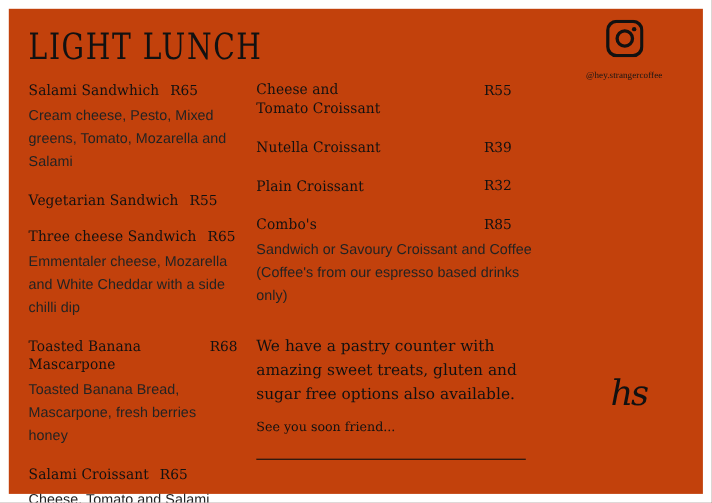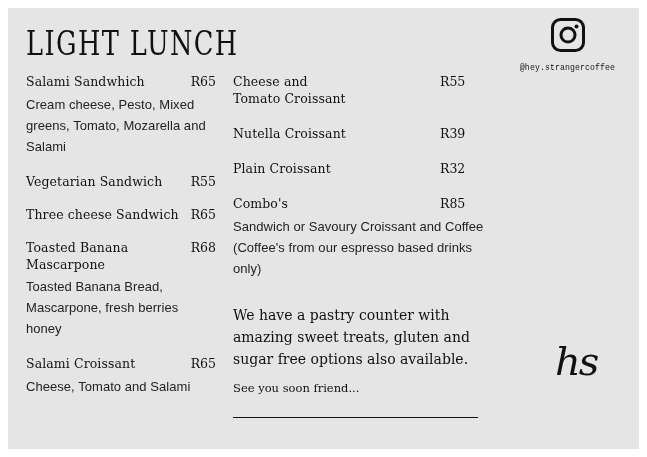--- a/index.html
+++ b/index.html
@@ -17,21 +17,21 @@
     background: #ffffff;
     overflow: hidden;
     box-sizing: border-box;
   }
   .sheet {
     position: absolute;
     left: 8px;
     top: 8px;
     right: 8px;
     bottom: 8px;
-    background: #e5e5e5;
+    background: #c2410c;
   }
 
   
   .menu-title {
     position: absolute;
     left: 18px;
     top: 16px;
     font-family: "DejaVu Serif", serif;
     font-size: 27px;
     letter-spacing: 1.5px;
@@ -55,21 +55,20 @@
     top: 66px;
     width: 265px;
   }
 
   .item {
     margin-bottom: 17px;
   }
   .item-row {
     display: flex;
     align-items: baseline;
-    justify-content: space-between;
   }
   .item-name {
     font-family: "DejaVu Serif", serif;
     font-size: 12.5px;
     color: #111111;
     font-weight: 400;
     letter-spacing: 0.1px;
     line-height: 1.28;
     transform: scaleY(1.05);
     transform-origin: left center;
@@ -127,21 +126,21 @@
     position: absolute;
     left: 497px;
     top: 10px;
     width: 125px;
     text-align: center;
   }
   .ig-icon {
     display: inline-block;
   }
   .ig-handle {
-    font-family: Liberation Mono, monospace;
+    font-family: Liberation Serif, serif;
     font-size: 8.2px;
     color: #161616;
     margin-top: 7px;
     letter-spacing: 0.1px;
   }
 
   
   .footer {
     position: absolute;
     left: 18px;
@@ -163,21 +162,21 @@
   
   .logo {
     position: absolute;
     right: 28px;
     bottom: 46px;
     width: 56px;
     height: 62px;
   }
   .logo-mark {
     font-family: "DejaVu Serif", serif;
-    font-size: 40px;
+    font-size: 32px;
     color: #111111;
     font-style: italic;
     line-height: 1;
     letter-spacing: -2px;
   }
 </style>
 </head>
 <body>
 
 <div class="page">
@@ -200,20 +199,21 @@
           <div class="item-name">Vegetarian Sandwich</div>
           <div class="item-price">R55</div>
         </div>
       </div>
 
       <div class="item">
         <div class="item-row">
           <div class="item-name">Three cheese Sandwich</div>
           <div class="item-price">R65</div>
         </div>
+        <div class="item-desc">Emmentaler cheese, Mozarella and White Cheddar with a side chilli dip</div>
       </div>
 
       <div class="item">
         <div class="item-row">
           <div class="item-name">Toasted Banana Mascarpone</div>
           <div class="item-price">R68</div>
         </div>
         <div class="item-desc">Toasted Banana Bread, Mascarpone, fresh berries honey</div>
       </div>
 

